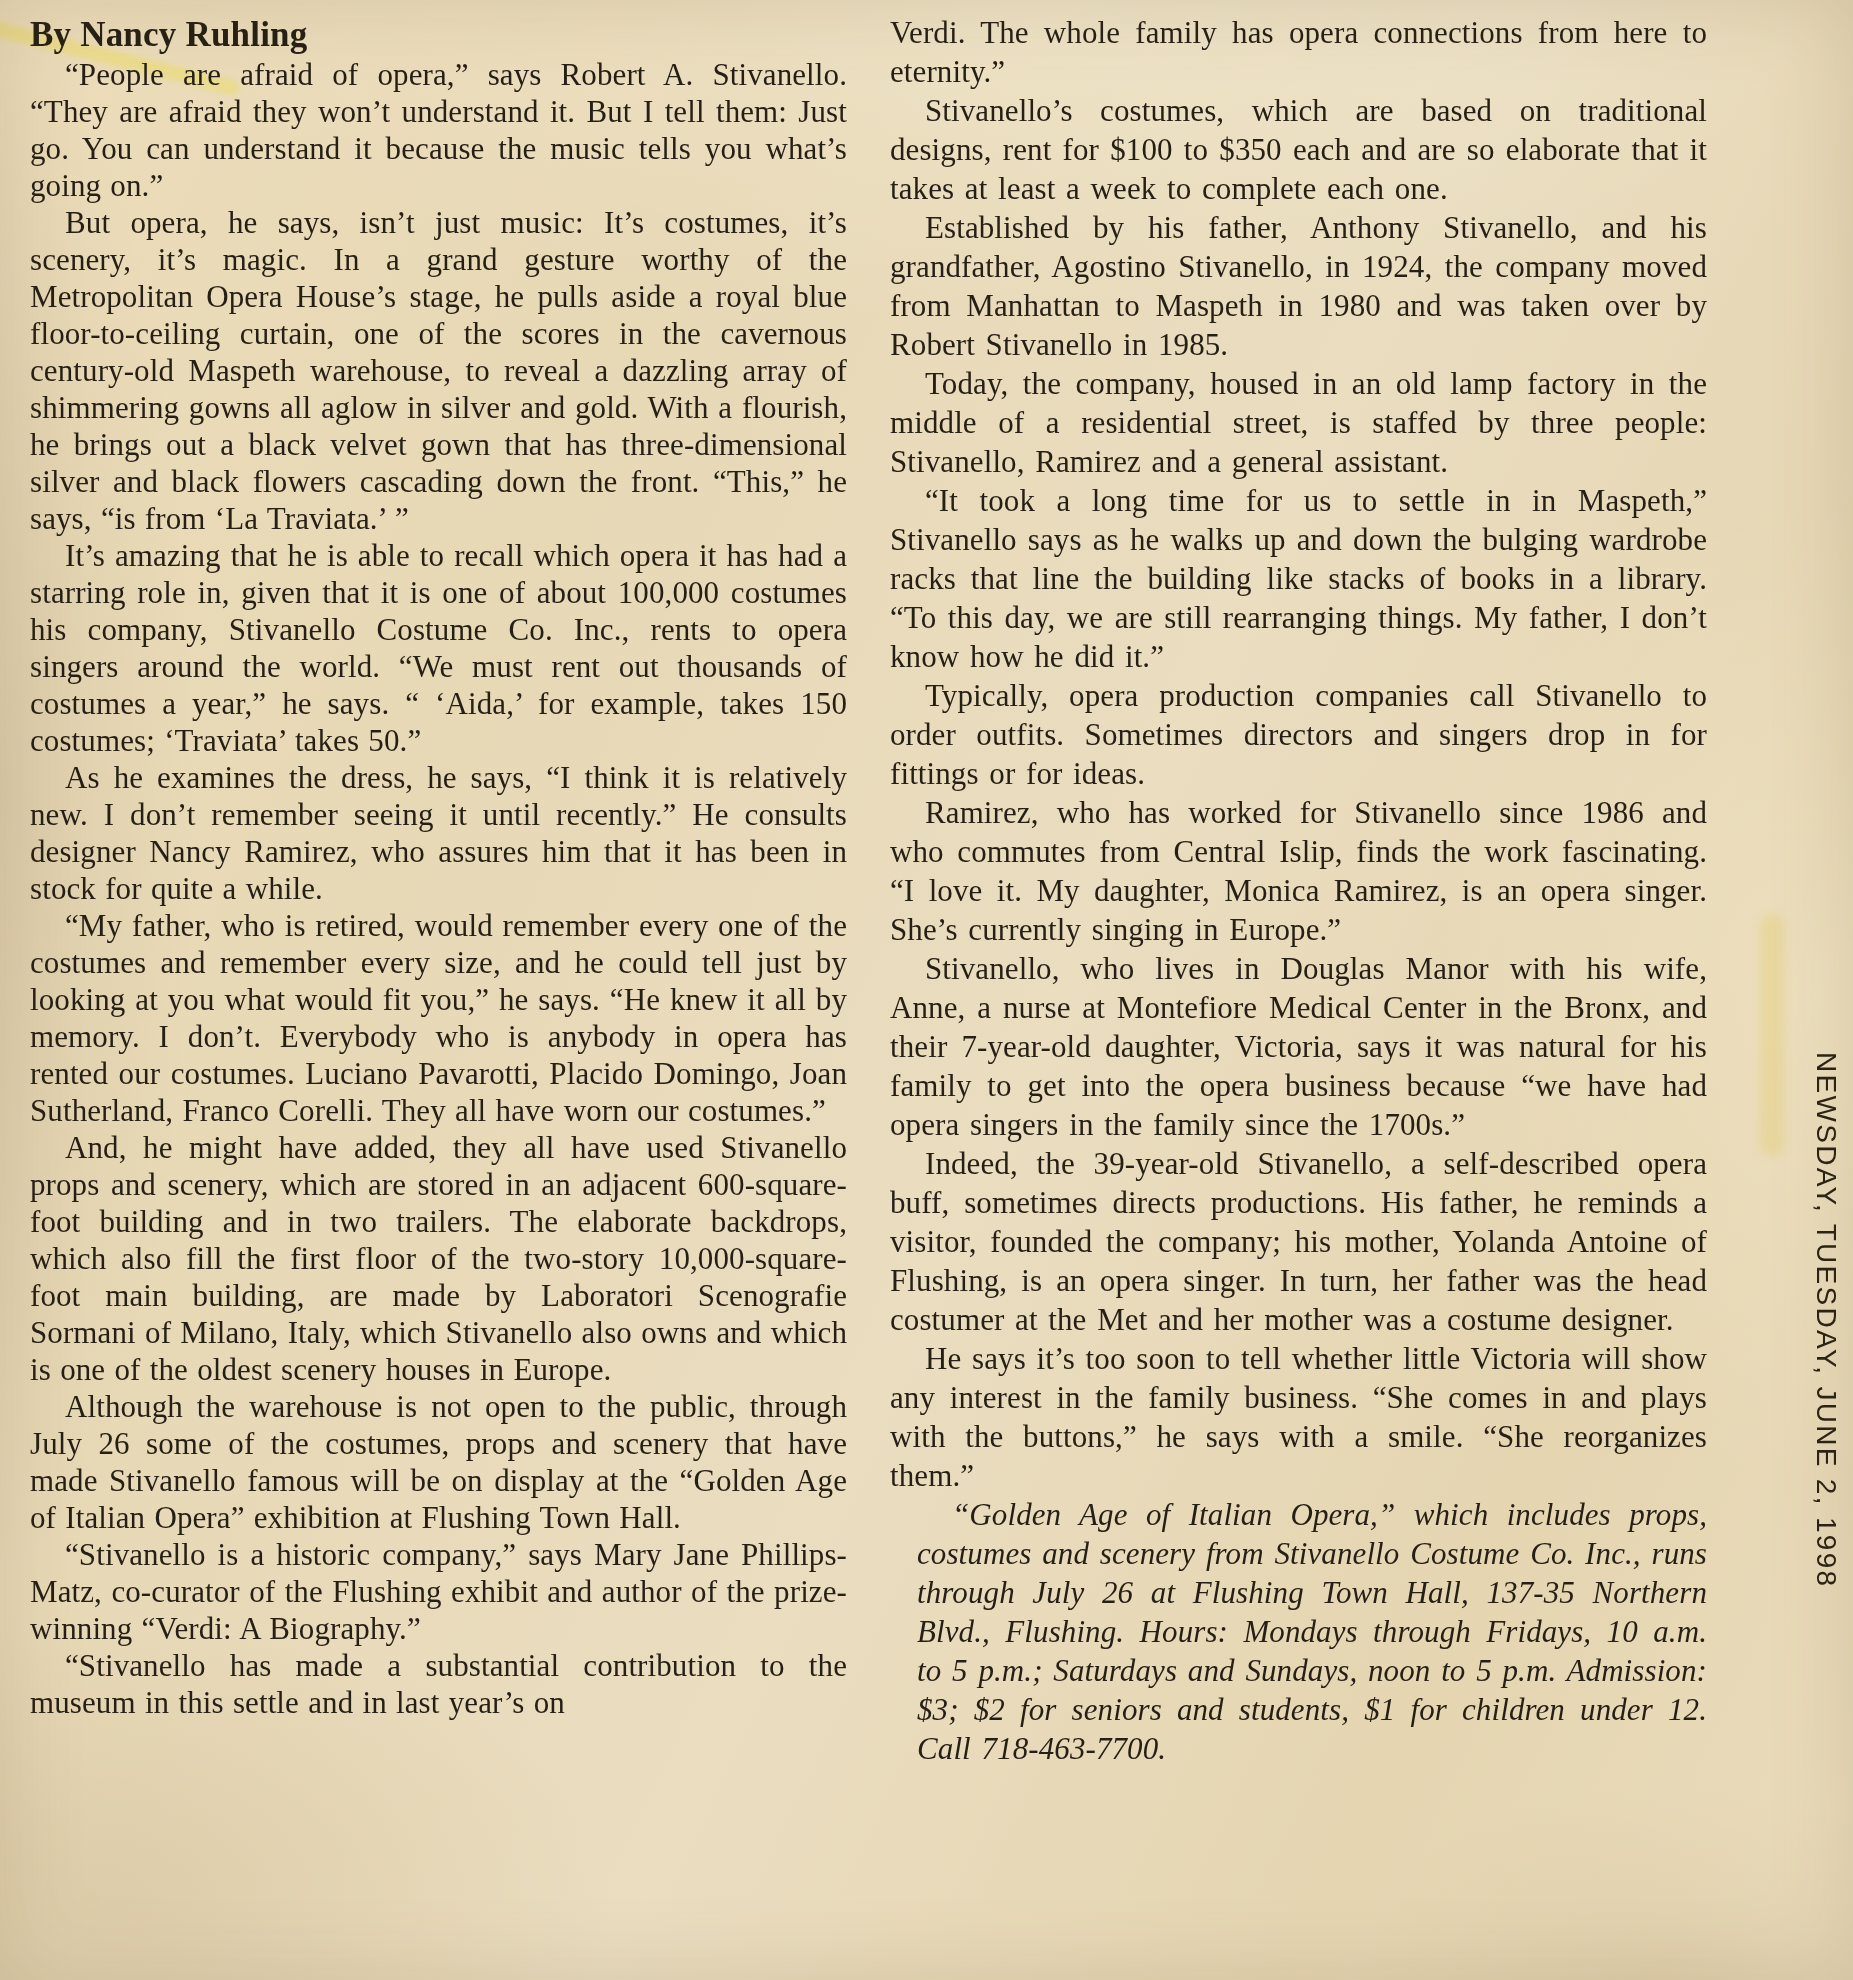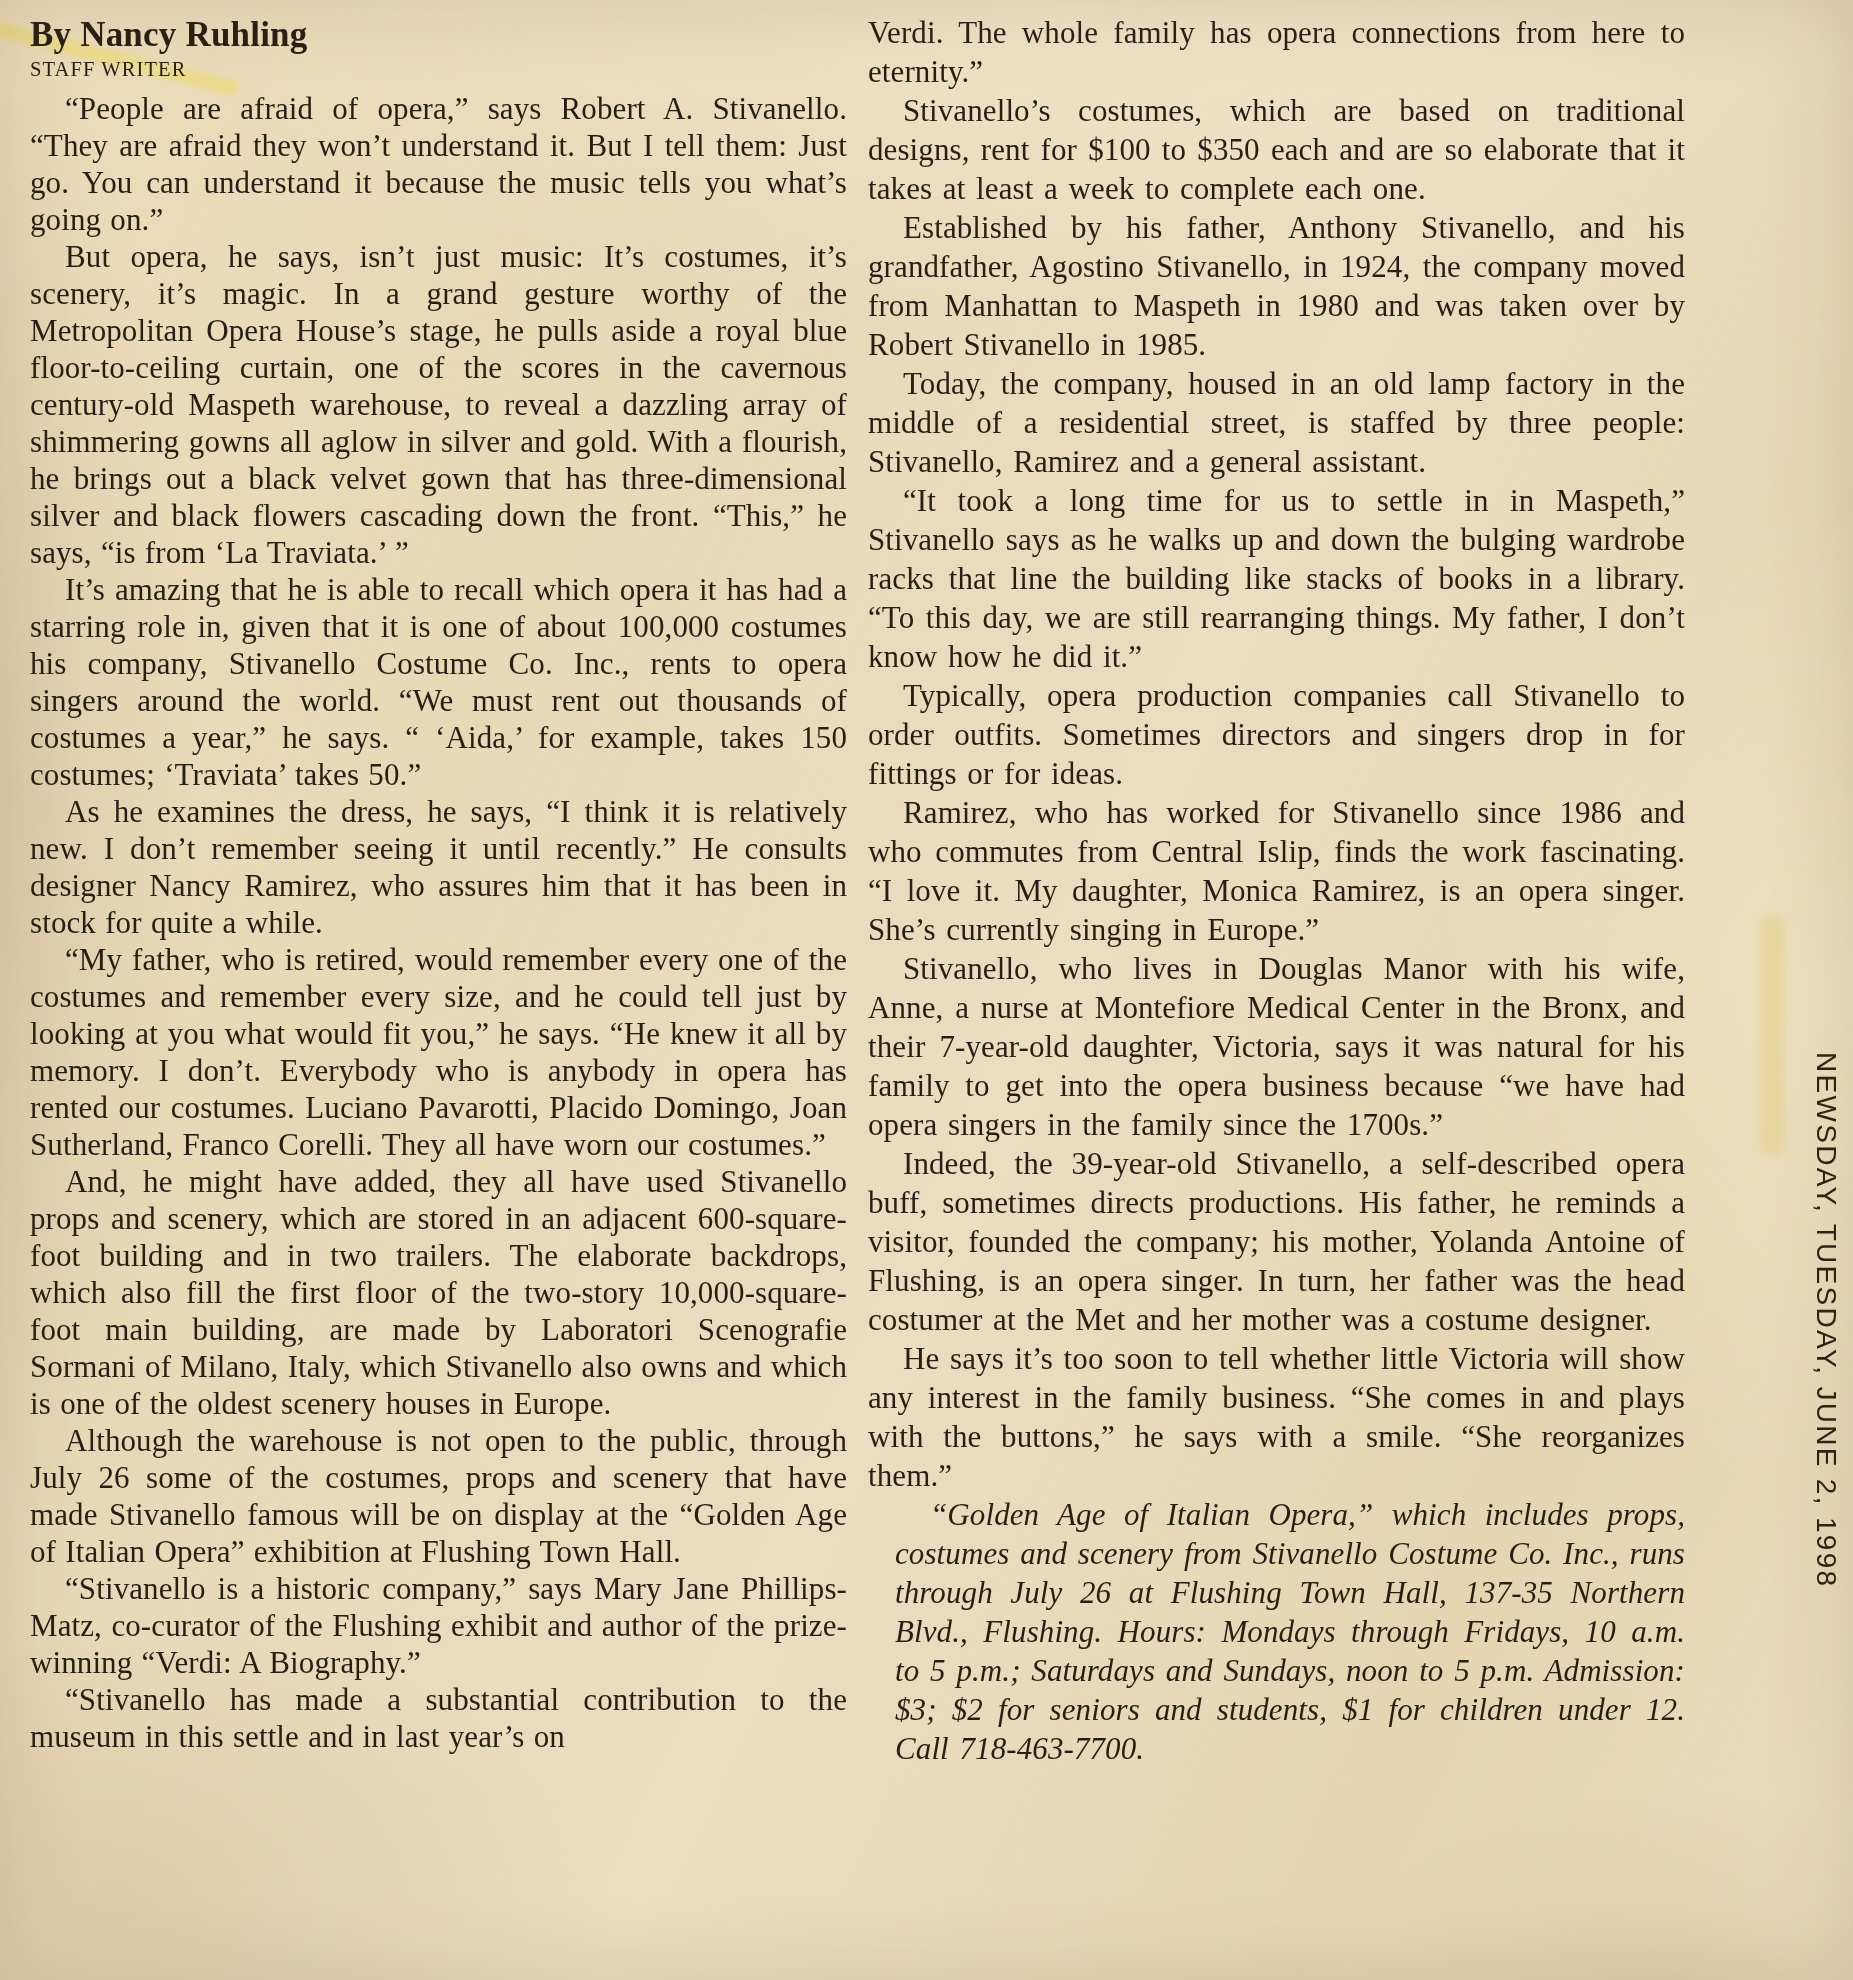--- a/index.html
+++ b/index.html
@@ -18,21 +18,21 @@
     font-family: "Liberation Serif", "DejaVu Serif", serif;
     color: #261f15;
   }
   .page { position: relative; width: 100%; height: 100%; }
 
   .columns {
     position: absolute;
     left: 30px;
     top: 13px;
     display: flex;
-    gap: 21px;
+    gap: 43px;
   }
   .col { width: 817px; }
 
   .byline { font-size: 35px; font-weight: 700; line-height: 43px; letter-spacing: 0.2px; }
   .byline-title { font-size: 20.5px; line-height: 26px; letter-spacing: 1.1px; margin-bottom: 7.5px; }
 
   .para {
     margin: 0;
     text-align: justify;
     text-indent: 35px;
@@ -95,21 +95,20 @@
 <div class="page">
 
   <div class="highlight-streak"></div>
   <div class="edge-stain"></div>
 
   <div class="columns">
 
     <div class="col col-left">
       <div class="byline-block">
         <div class="byline">By Nancy Ruhling</div>
-        <div class="byline-title">STAFF WRITER</div>
       </div>
 
         <p class="para">“People are afraid of opera,” says Robert A. Stivanello. “They are afraid they won’t understand it. But I tell them: Just go. You can understand it because the music tells you what’s going on.”</p>
 
         <p class="para">But opera, he says, isn’t just music: It’s costumes, it’s scenery, it’s magic. In a grand gesture worthy of the Metropolitan Opera House’s stage, he pulls aside a royal blue floor-to-ceiling curtain, one of the scores in the cavernous century-old Maspeth warehouse, to reveal a dazzling array of shimmering gowns all aglow in silver and gold. With a flourish, he brings out a black velvet gown that has three-dimensional silver and black flowers cascading down the front. “This,” he says, “is from ‘La Traviata.’ ”</p>
 
         <p class="para">It’s amazing that he is able to recall which opera it has had a starring role in, given that it is one of about 100,000 costumes his company, Stivanello Costume Co. Inc., rents to opera singers around the world. “We must rent out thousands of costumes a year,” he says. “ ‘Aida,’ for example, takes 150 costumes; ‘Traviata’ takes 50.”</p>
 
         <p class="para">As he examines the dress, he says, “I think it is relatively new. I don’t remember seeing it until recently.” He consults designer Nancy Ramirez, who assures him that it has been in stock for quite a while.</p>
 

